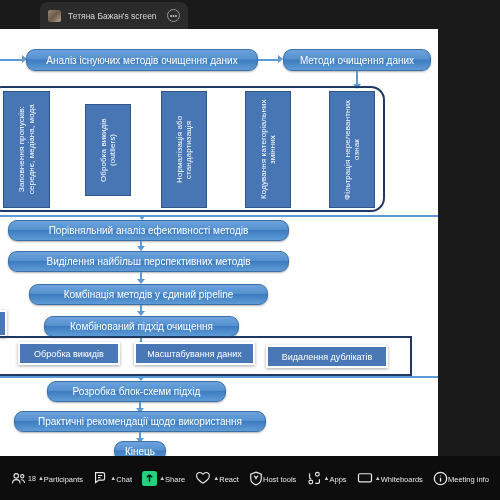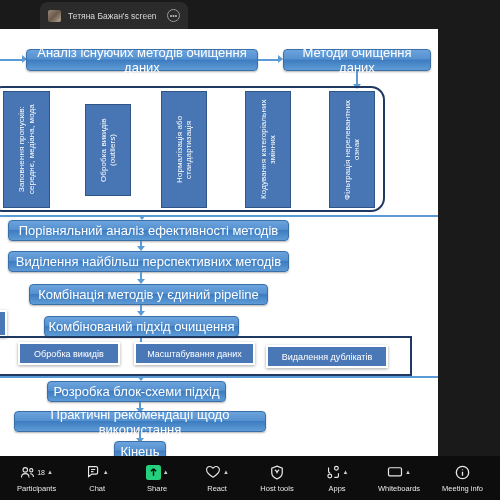--- a/index.html
+++ b/index.html
@@ -47,23 +47,23 @@
     width: 438px; height: 427px;
     background: #ffffff;
     overflow: hidden;
   }
 
   
   .node { position: absolute; display: flex; align-items: center; justify-content: center; text-align: center; color: #fff; }
   .gloss {
     background: linear-gradient(180deg,#6ba3dd 0%, #5691cf 45%, #3d7cc0 50%, #5e9bd6 100%);
     border: 1px solid #3a6fa8;
-    border-radius: 4px;
+    border-radius: 9px;
     box-shadow: 0 1px 2px rgba(0,0,0,.30);
-    font-size: 13px;
+    font-size: 10px;
   }
   .solid {
     background: #4876b4;
     border: 1px solid #2e5585;
     font-size: 8px;
   }
   .solid-white {
     background: #4a78b6;
     border: 2px solid #ffffff;
     box-shadow: 0 1px 3px rgba(0,0,0,.35);
@@ -95,21 +95,21 @@
     border-top: 4px solid transparent; border-bottom: 4px solid transparent;
     border-left: 5px solid #5b9bd5;
   }
 
   
   .toolbar {
     position: absolute; left: 0; bottom: 0; width: 500px; height: 44px;
     background: #0d0d0d; display: flex; align-items: center; justify-content: space-around;
     padding: 0 6px;
   }
-  .tool { display: flex; flex-direction: column; align-items: center; position: relative; min-width: 38px; }
+  .tool { display: flex; flex-direction: row; align-items: center; position: relative; min-width: 38px; }
   .tool-row { display: flex; align-items: center; gap: 2px; height: 17px; }
   .tool-ico { color: #e8e8e8; display: block; }
   .tool-count { color: #e8e8e8; font-size: 7px; }
   .tool-caret { color: #cfcfcf; font-size: 6px; line-height: 1; }
   .tool-label { color: #e8e8e8; font-size: 7.5px; margin-top: 3px; white-space: nowrap; }
   .share-box {
     width: 15px; height: 15px; background: #25d07d; border-radius: 2.5px;
     display: flex; align-items: center; justify-content: center;
   }
 </style>

